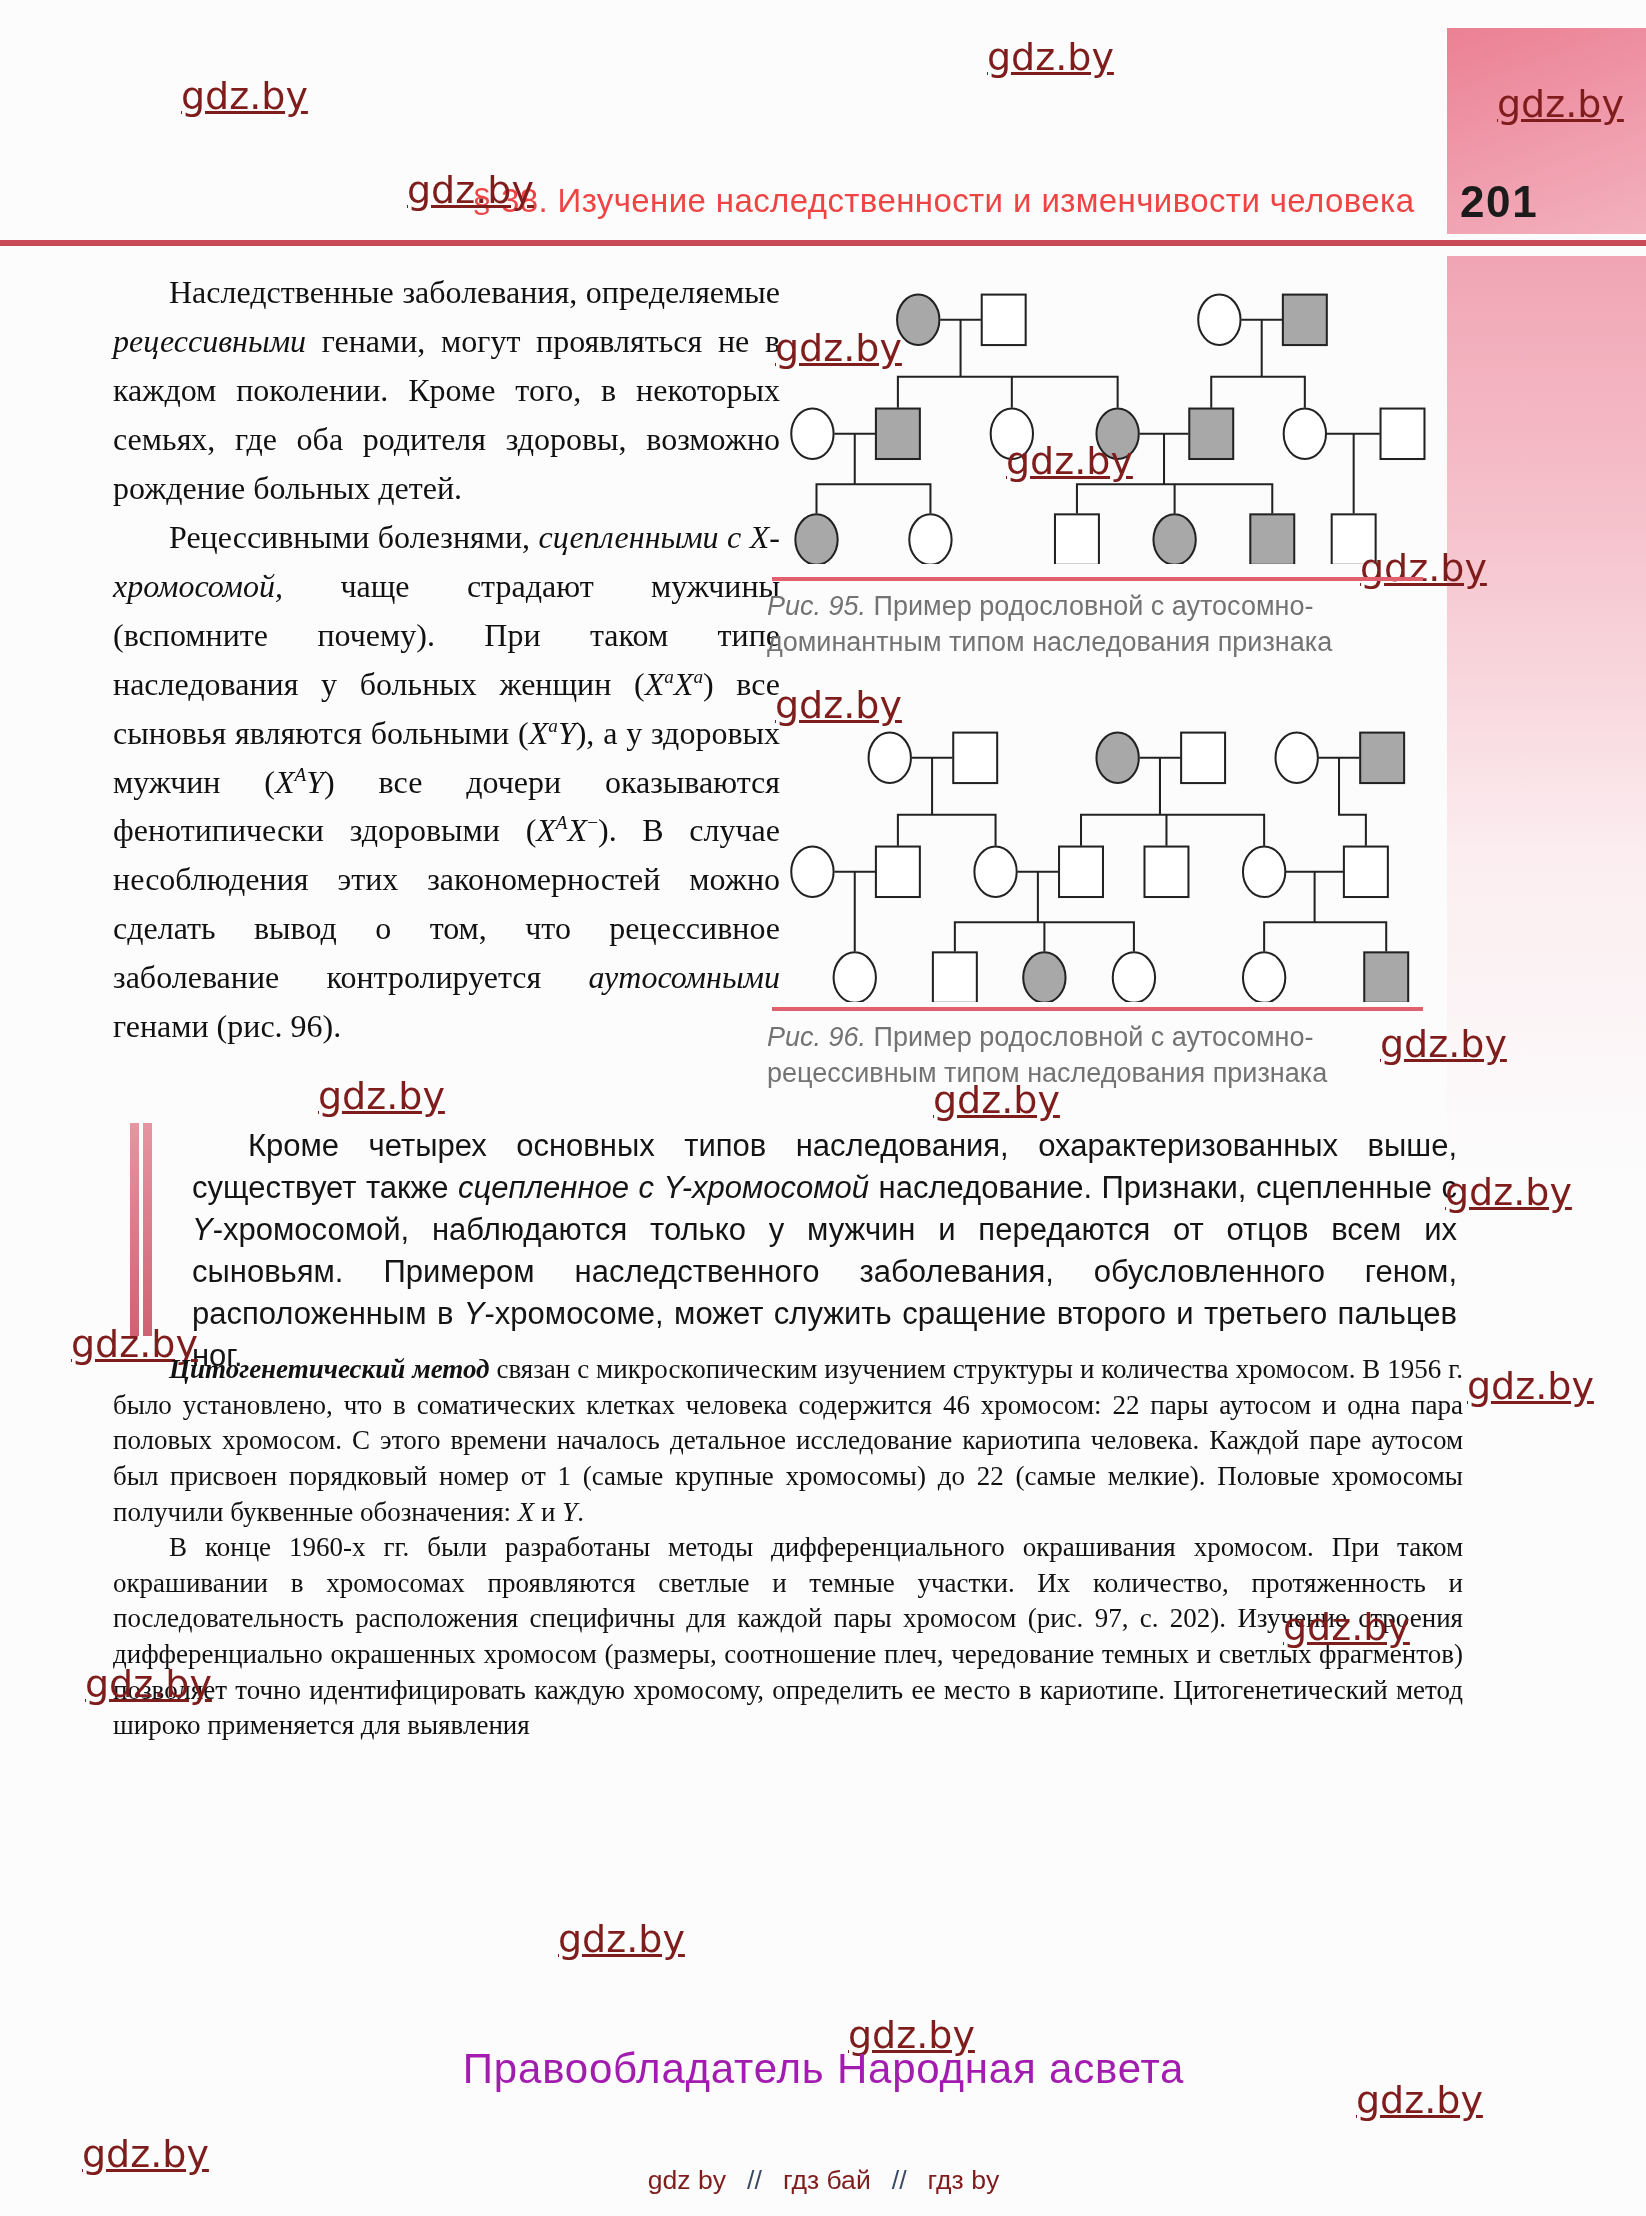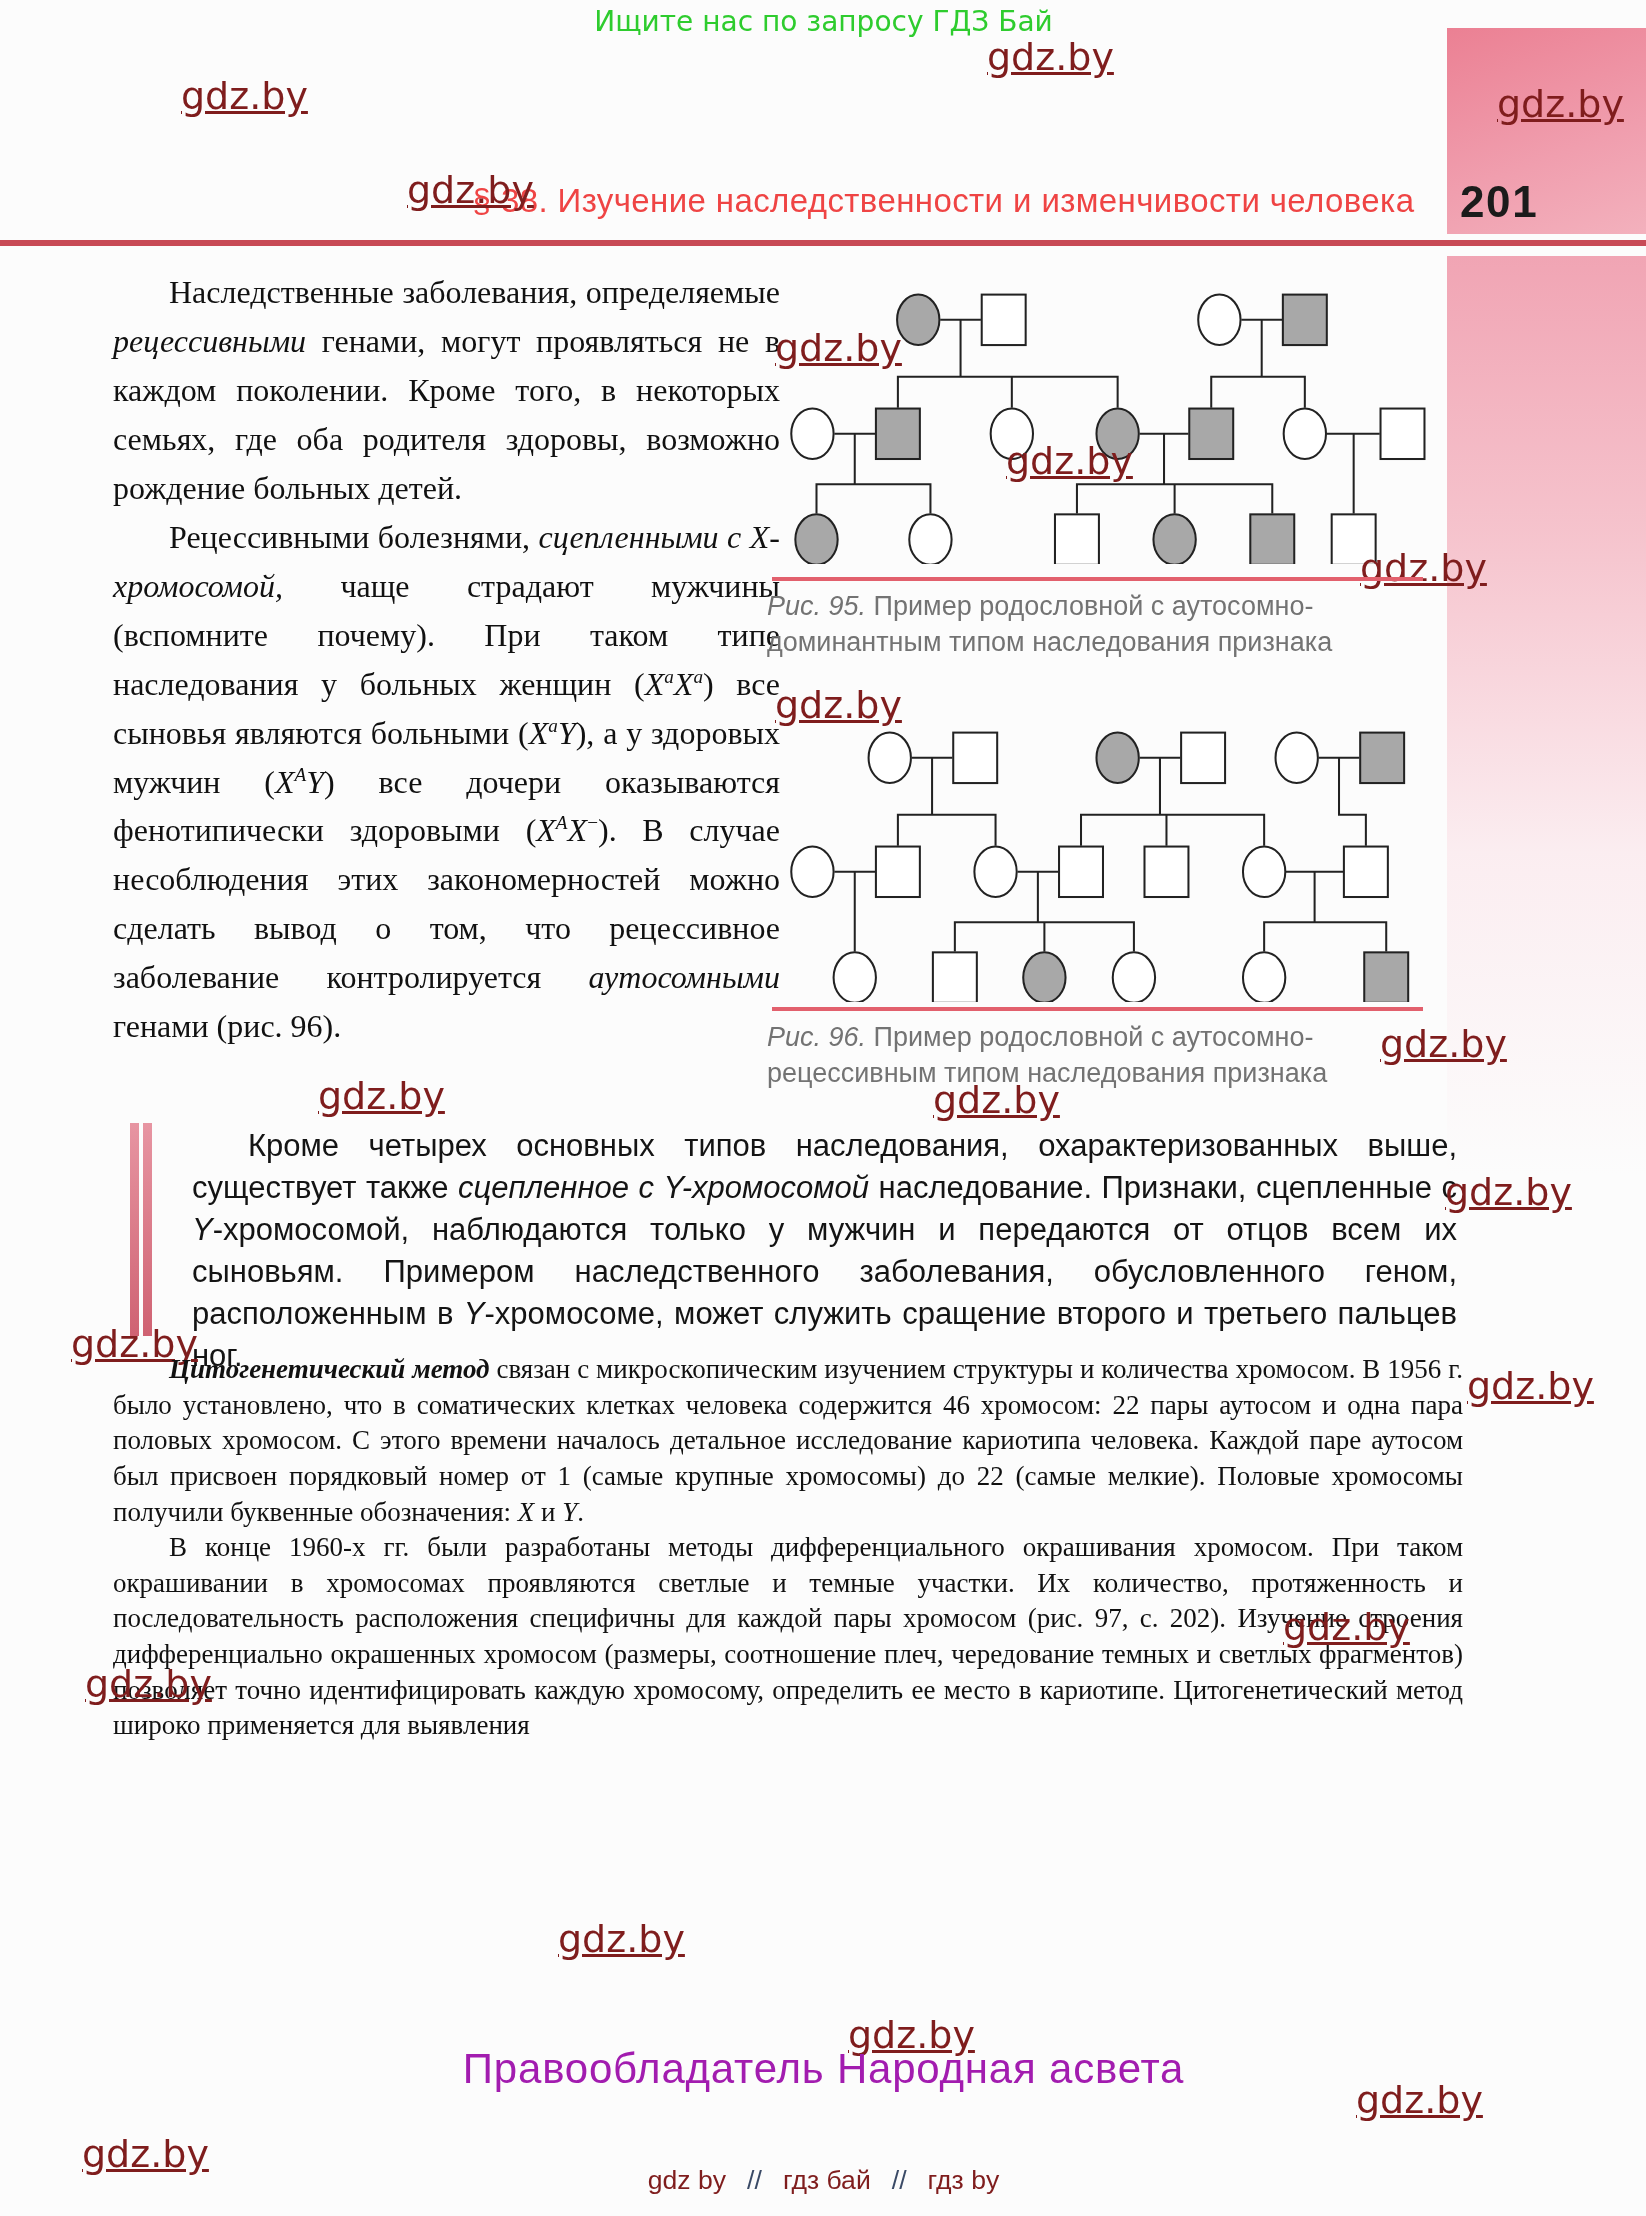--- a/index.html
+++ b/index.html
@@ -40,21 +40,20 @@
   .footer-links{top:2165px;left:0;width:100%;display:flex;justify-content:center;gap:21px;
     font-family:"Liberation Sans",sans-serif;font-size:26.6px;}
   .footer-links a{color:#7f1d1d;text-decoration:none;}
   .footer-links .sep{color:#3a4a66;}
 </style>
 </head>
 <body>
 
 <div id="page">
 
-  <div class="abs green-banner">Ищите нас по запросу ГДЗ Бай</div>
   <span class="wm" style="left:987px;top:35px;">gdz.by</span>
   <span class="wm" style="left:181px;top:74px;">gdz.by</span>
 
   <div class="abs pink-box-top"></div>
   <span class="wm" style="left:1497px;top:82px;">gdz.by</span>
   <div class="abs pagenum">201</div>
   <div class="abs header-title">§ 38. Изучение наследственности и изменчивости человека</div>
   <span class="wm" style="left:407px;top:168px;">gdz.by</span>
   <div class="abs red-rule"></div>
   <div class="abs pink-box-side"></div>

